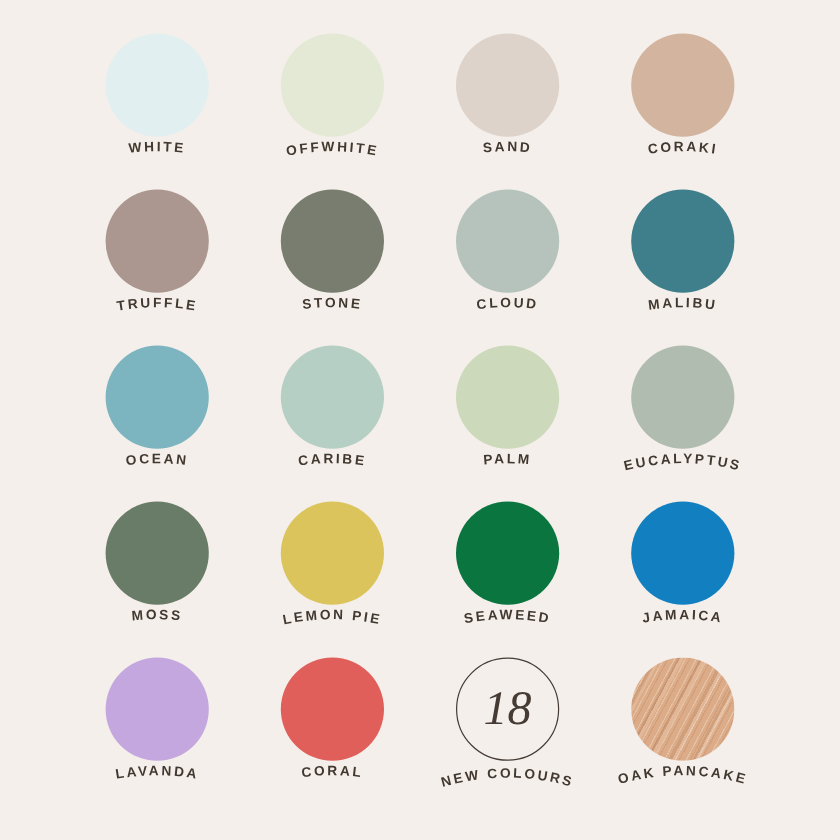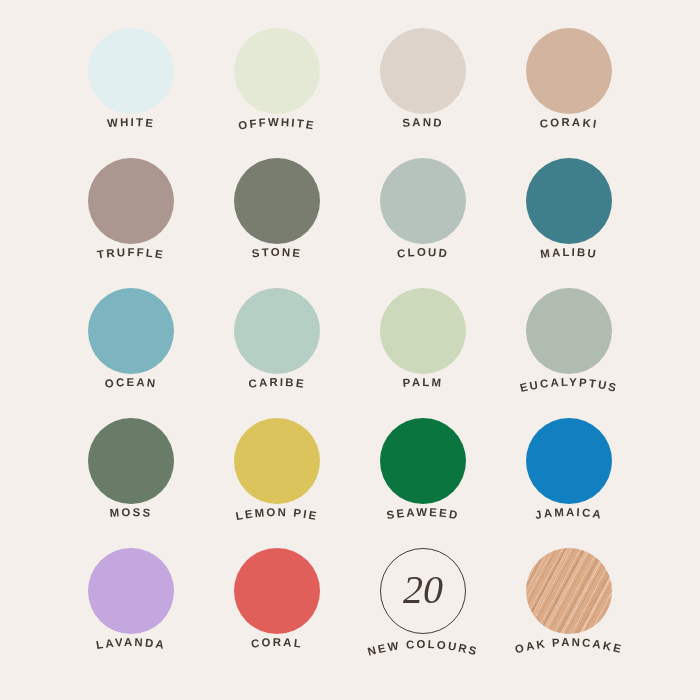--- a/index.html
+++ b/index.html
@@ -272,21 +272,21 @@
           <div class="swatch-disc" style="background-color: rgb(225, 95, 91);"></div>
         </div>
         <svg class="swatch-label-arc" viewBox="0 0 146 42" width="146" height="42">
           <path id="arc-17" class="arc-path" d="M 6,32 Q 73,8 140,32"></path>
           <text style="fill: rgb(65, 56, 48);"><textPath xlink:href="#arc-17" href="#arc-17" startOffset="50%" text-anchor="middle">CORAL</textPath></text>
         </svg>
       </div>
       <div class="swatch-cell">
         <div class="swatch-disc-wrap">
           <div class="badge-disc" style="border-color: rgb(69, 59, 52);">
-            <div class="badge-number" style="color: rgb(69, 59, 52);">20</div>
+            <div class="badge-number" style="color: rgb(69, 59, 52);">18</div>
           </div>
         </div>
         <svg class="swatch-label-arc" viewBox="0 0 146 42" width="146" height="42" style="top: 94px;">
           <path id="arc-18" class="arc-path" d="M 6,32 Q 73,8 140,32"></path>
           <text style="fill: rgb(65, 56, 48);"><textPath xlink:href="#arc-18" href="#arc-18" startOffset="50%" text-anchor="middle">NEW COLOURS</textPath></text>
         </svg>
       </div>
       <div class="swatch-cell">
         <div class="swatch-disc-wrap">
           <div class="swatch-disc wood" style="background-color: rgb(220, 171, 135);"></div>

